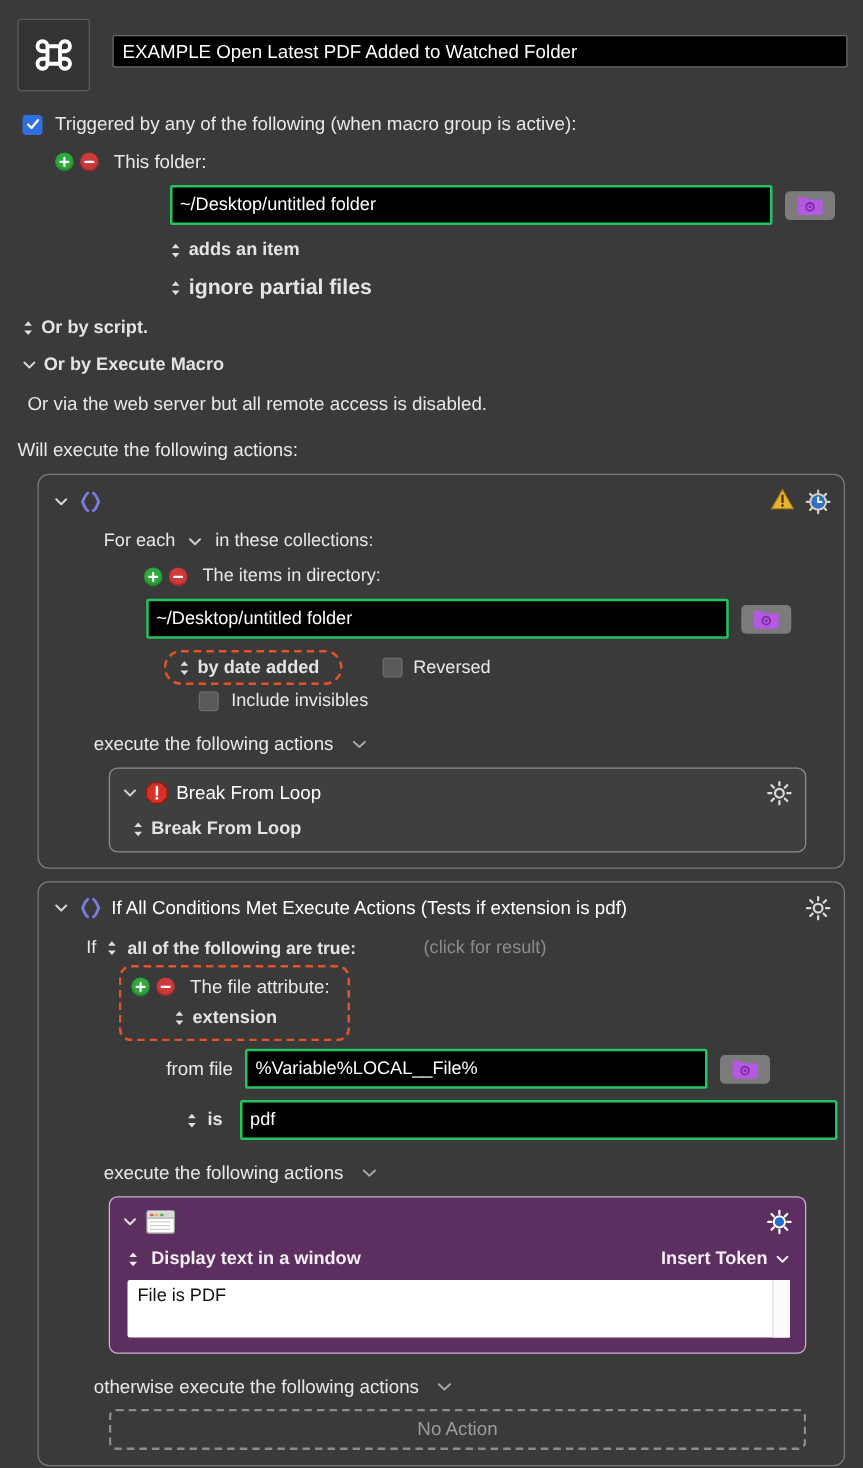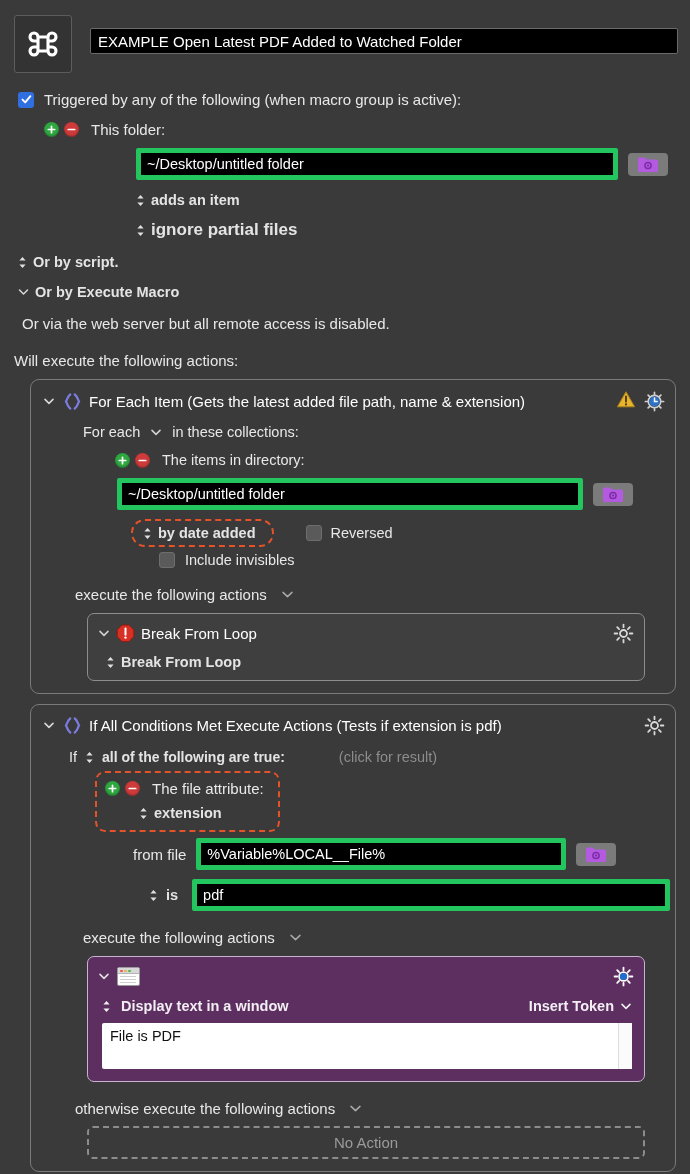--- a/index.html
+++ b/index.html
@@ -80,21 +80,21 @@
   .badge.plus { background: #2fa840; box-shadow: inset 0 -1px 2px rgba(0,0,0,.35); }
   .badge.minus { background: #cf3b3b; box-shadow: inset 0 -1px 2px rgba(0,0,0,.35); }
   .badge svg { display:block; }
 
   .this-folder-row { margin: 13px 0 0 44px; display:flex; align-items:center; }
   .this-folder-row .lbl { margin-left: 12px; font-size: 15px; }
 
   .path-row { margin: 10px 0 0 136px; display: flex; align-items: center; }
   .path-field {
     background: #000;
-    border: 5px solid #22c55e;
+    border: 2px solid #22c55e;
     border-radius: 2px;
     height: 32px;
     display: flex; align-items: center;
     padding: 0 6px;
     color: #fff;
     font-size: 14.5px;
     box-sizing: border-box;
   }
   .folder-btn {
     width: 40px; height: 23px;
@@ -353,21 +353,20 @@
         <svg width="12" height="9" viewBox="0 0 12 9">
             <path d="M2 2.4 L6 6.4 L10 2.4" fill="none" stroke="#d8d8d8" stroke-width="1.6" stroke-linecap="round" stroke-linejoin="round"></path>
           </svg>
       </span>
       <span class="braces">
         <svg width="19" height="19" viewBox="0 0 19 19">
           <path d="M7.2 2.5 C4.6 4.2 4.6 6.6 3 9.5 C4.6 12.4 4.6 14.8 7.2 16.5" fill="none" stroke="#7b7ce0" stroke-width="2.3" stroke-linecap="round"></path>
           <path d="M11.8 2.5 C14.4 4.2 14.4 6.6 16 9.5 C14.4 12.4 14.4 14.8 11.8 16.5" fill="none" stroke="#7b7ce0" stroke-width="2.3" stroke-linecap="round"></path>
         </svg>
       </span>
-      <span class="block-title">For Each Item (Gets the latest added file path, name &amp; extension)</span>
       <span class="hdr-icons">
         <span>
           <svg width="20" height="19" viewBox="0 0 20 19">
             <path d="M10 1.8 L18.6 16.8 H1.4 Z" fill="#e8b430" stroke="#b08413" stroke-width="1"></path>
             <path d="M10 6.4 v5.3" stroke="#4a3405" stroke-width="1.8" stroke-linecap="round"></path>
             <circle cx="10" cy="14.4" r="1.05" fill="#4a3405"></circle>
           </svg>
         </span>
         <span class="gear">
           <svg width="21" height="21" viewBox="0 0 21 21">

